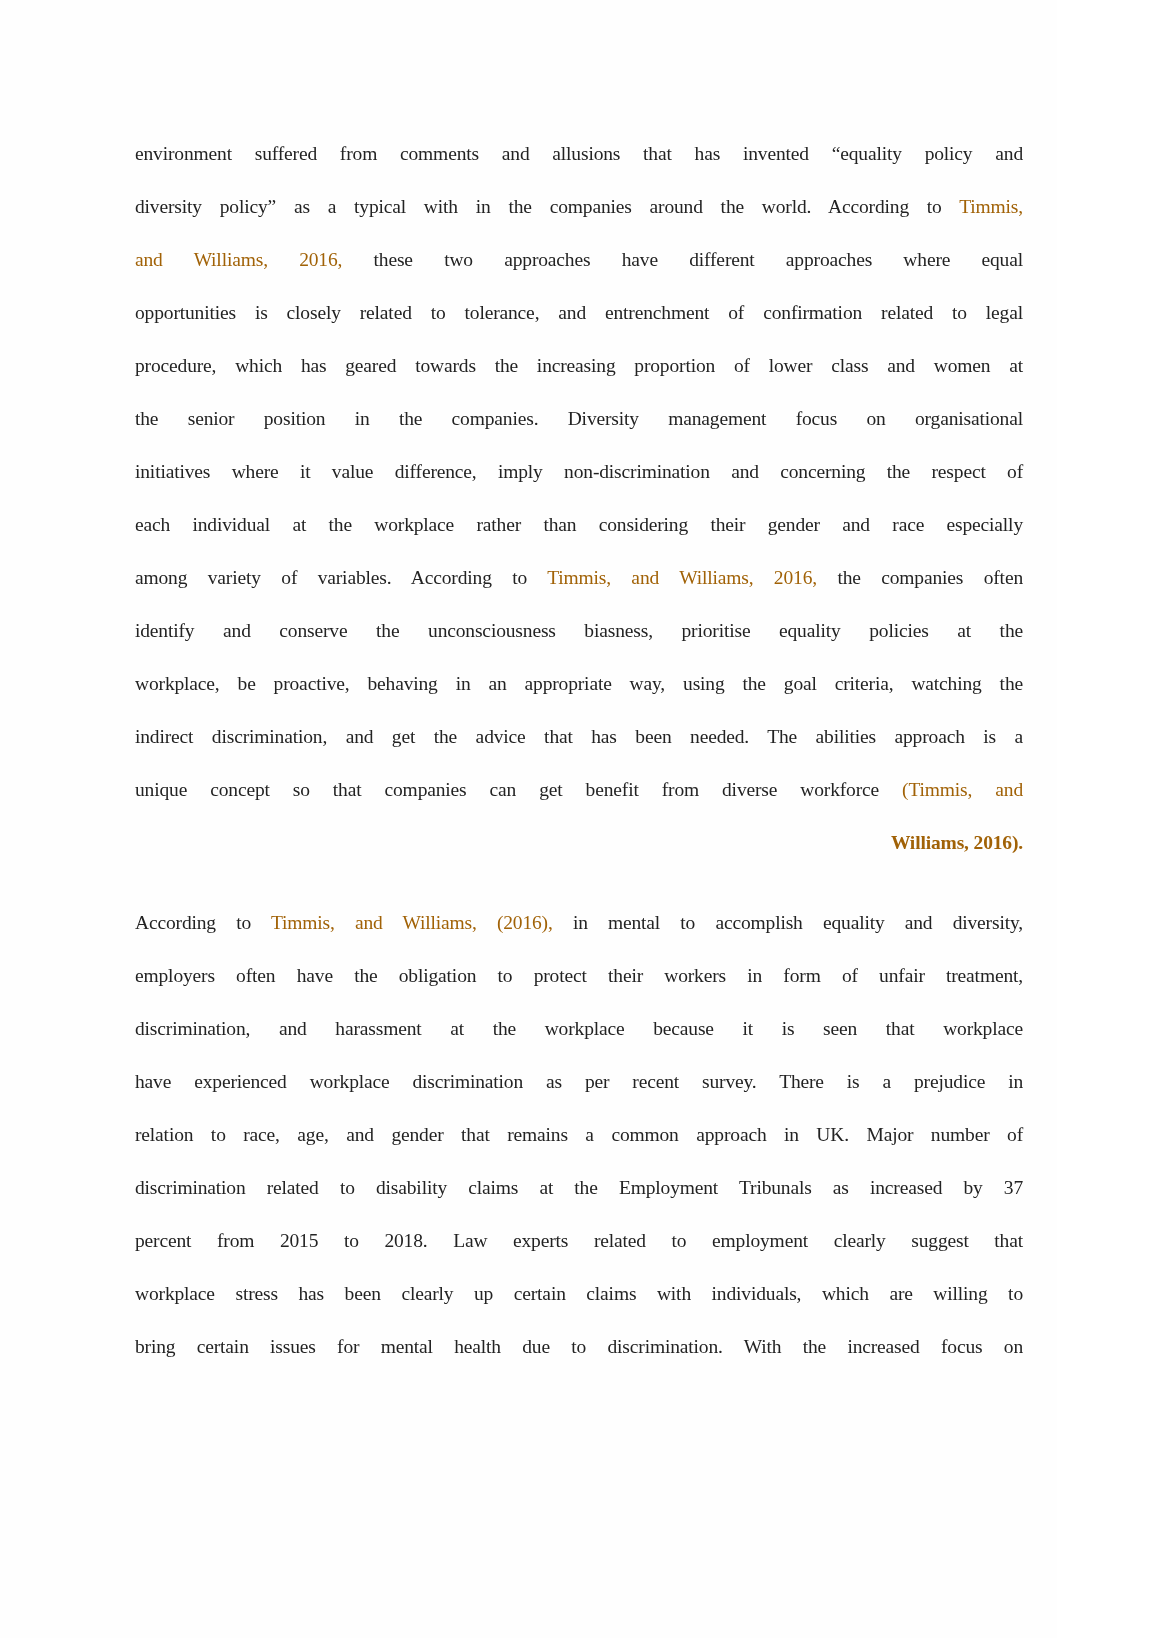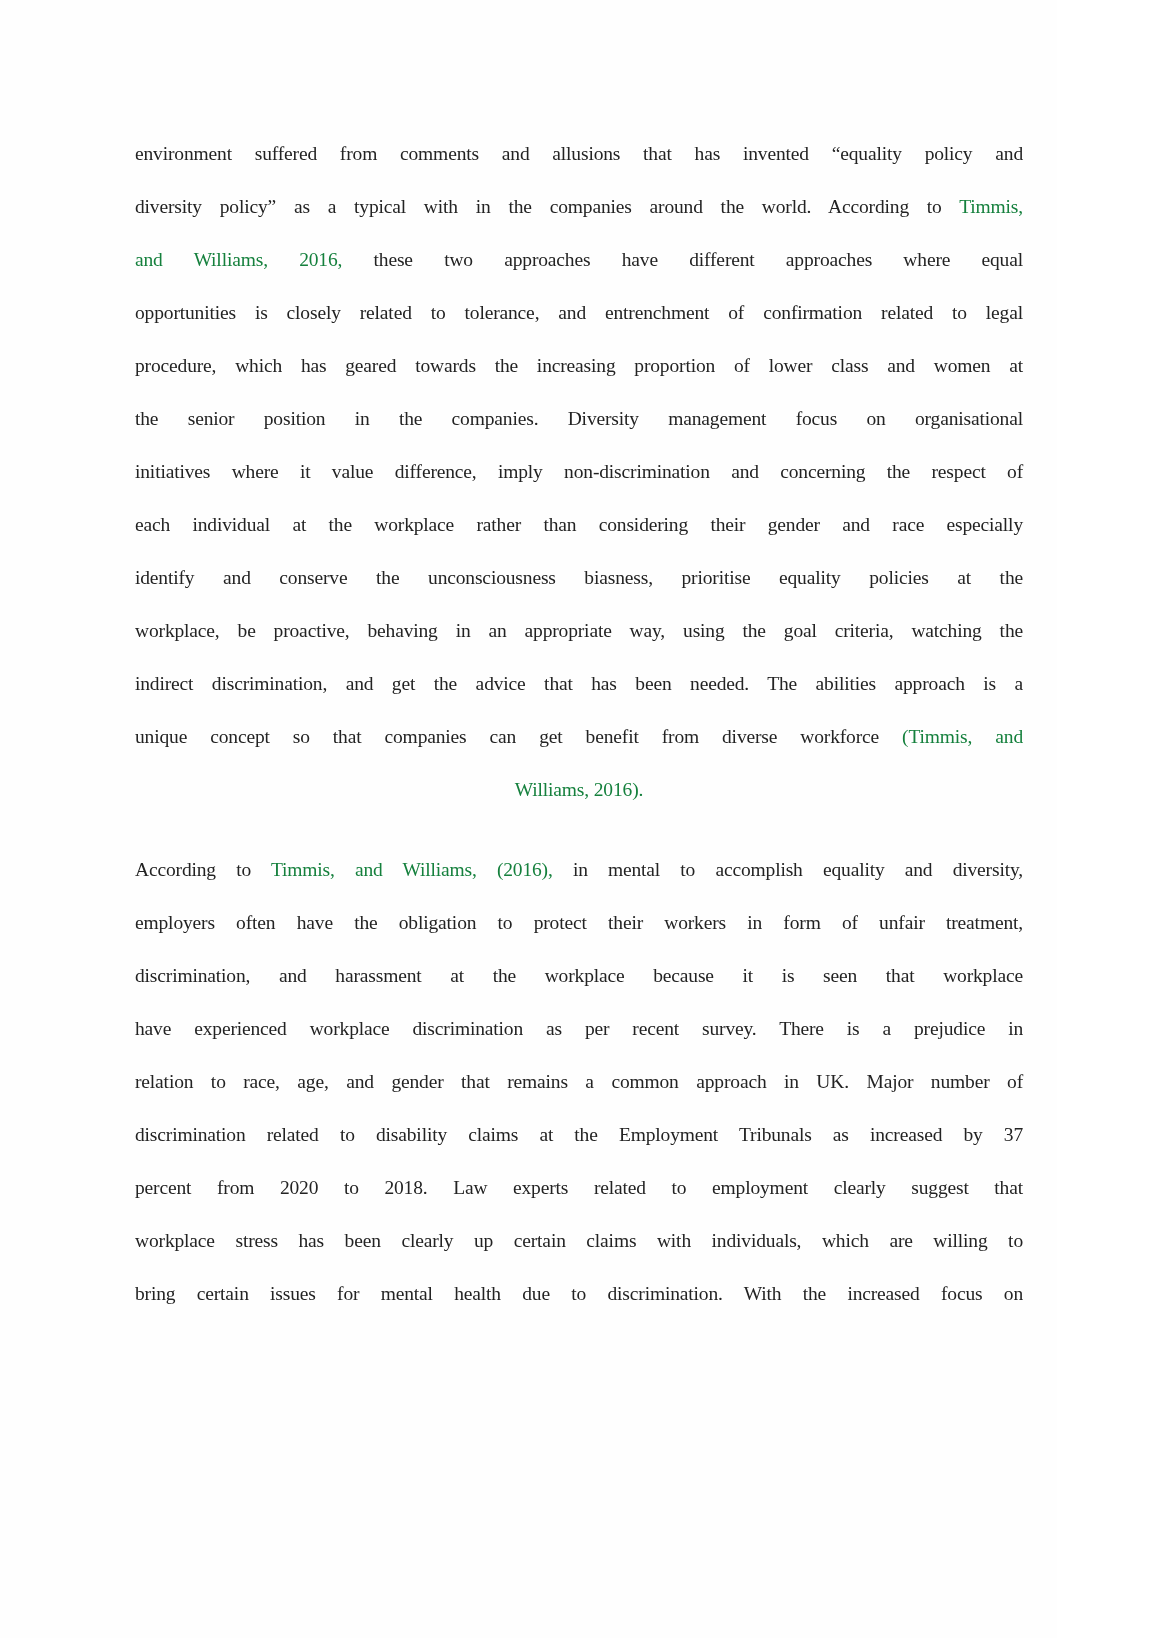--- a/index.html
+++ b/index.html
@@ -38,54 +38,56 @@
     letter-spacing: -0.15px;
     color: #232323;
     white-space: normal;
     overflow: visible;
   }
   .line.justified {
     text-align: justify;
     text-align-last: justify;
   }
   .line.plain {
-    text-align: center;
+    text-align: right;
+    font-weight: bold;
   }
   .seg-citation {
-    color: #15803d;
+    color: #a16207;
   }
   .seg-normal {
     color: #232323;
   }
 </style>
 </head>
 <body>
 
 <main class="page">
   <div class="text-block" id="text-block">
       <div class="paragraph">
         <div class="line justified"><span class="seg-normal">environment suffered from comments and allusions that has invented “equality policy and</span></div>
         <div class="line justified"><span class="seg-normal">diversity policy” as a typical with in the companies around the world. According to </span><span class="seg-citation">Timmis,</span></div>
         <div class="line justified"><span class="seg-citation">and Williams, 2016,</span><span class="seg-normal"> these two approaches have different approaches where equal</span></div>
         <div class="line justified"><span class="seg-normal">opportunities is closely related to tolerance, and entrenchment of confirmation related to legal</span></div>
         <div class="line justified"><span class="seg-normal">procedure, which has geared towards the increasing proportion of lower class and women at</span></div>
         <div class="line justified"><span class="seg-normal">the senior position in the companies. Diversity management focus on organisational</span></div>
         <div class="line justified"><span class="seg-normal">initiatives where it value difference, imply non-discrimination and concerning the respect of</span></div>
         <div class="line justified"><span class="seg-normal">each individual at the workplace rather than considering their gender and race especially</span></div>
+        <div class="line justified"><span class="seg-normal">among variety of variables. According to </span><span class="seg-citation">Timmis, and Williams, 2016,</span><span class="seg-normal"> the companies often</span></div>
         <div class="line justified"><span class="seg-normal">identify and conserve the unconsciousness biasness, prioritise equality policies at the</span></div>
         <div class="line justified"><span class="seg-normal">workplace, be proactive, behaving in an appropriate way, using the goal criteria, watching the</span></div>
         <div class="line justified"><span class="seg-normal">indirect discrimination, and get the advice that has been needed. The abilities approach is a</span></div>
         <div class="line justified"><span class="seg-normal">unique concept so that companies can get benefit from diverse workforce </span><span class="seg-citation">(Timmis, and</span></div>
         <div class="line plain"><span class="seg-citation">Williams, 2016).</span></div>
       </div>
       <div class="paragraph">
         <div class="line justified"><span class="seg-normal">According to </span><span class="seg-citation">Timmis, and Williams, (2016),</span><span class="seg-normal"> in mental to accomplish equality and diversity,</span></div>
         <div class="line justified"><span class="seg-normal">employers often have the obligation to protect their workers in form of unfair treatment,</span></div>
         <div class="line justified"><span class="seg-normal">discrimination, and harassment at the workplace because it is seen that workplace</span></div>
         <div class="line justified"><span class="seg-normal">have experienced workplace discrimination as per recent survey. There is a prejudice in</span></div>
         <div class="line justified"><span class="seg-normal">relation to race, age, and gender that remains a common approach in UK. Major number of</span></div>
         <div class="line justified"><span class="seg-normal">discrimination related to disability claims at the Employment Tribunals as increased by 37</span></div>
-        <div class="line justified"><span class="seg-normal">percent from 2020 to 2018. Law experts related to employment clearly suggest that</span></div>
+        <div class="line justified"><span class="seg-normal">percent from 2015 to 2018. Law experts related to employment clearly suggest that</span></div>
         <div class="line justified"><span class="seg-normal">workplace stress has been clearly up certain claims with individuals, which are willing to</span></div>
         <div class="line justified"><span class="seg-normal">bring certain issues for mental health due to discrimination. With the increased focus on</span></div>
       </div>
     </div>
 </main>
 
 </body></html>

